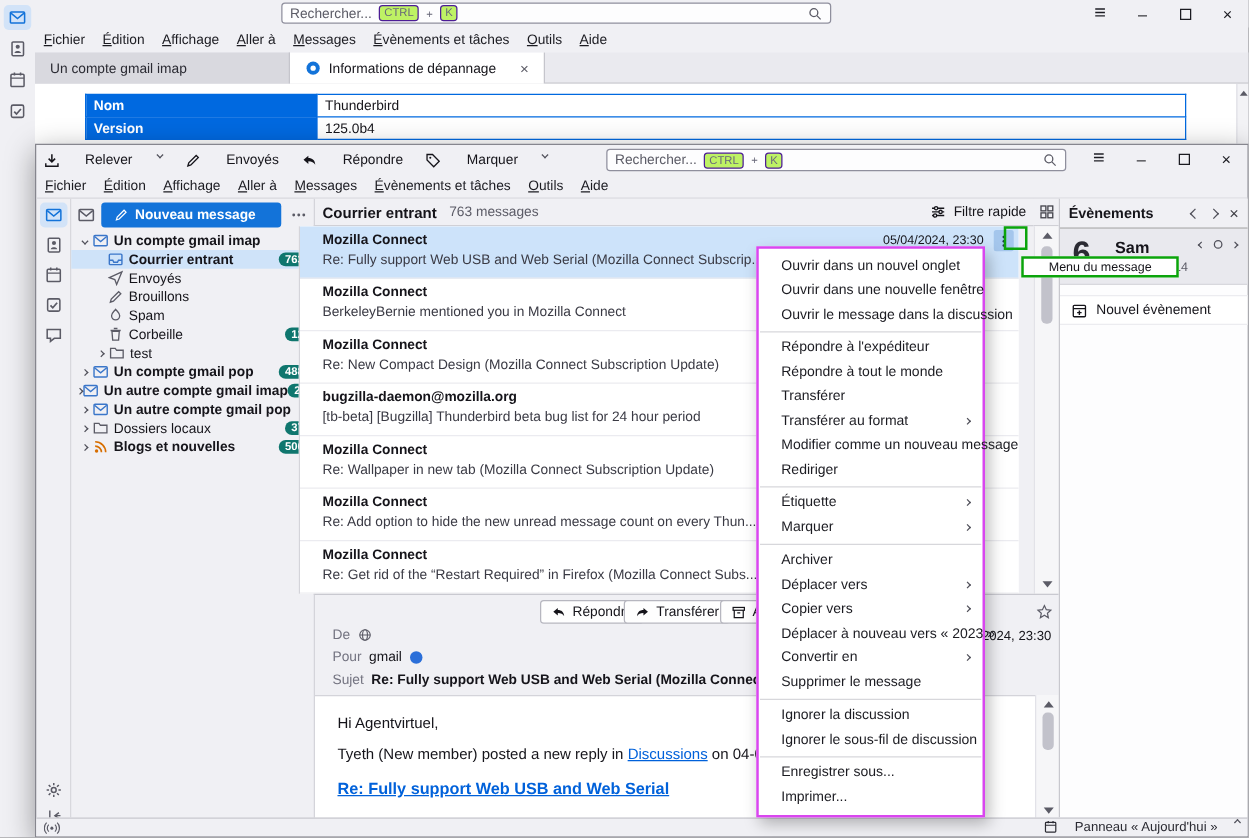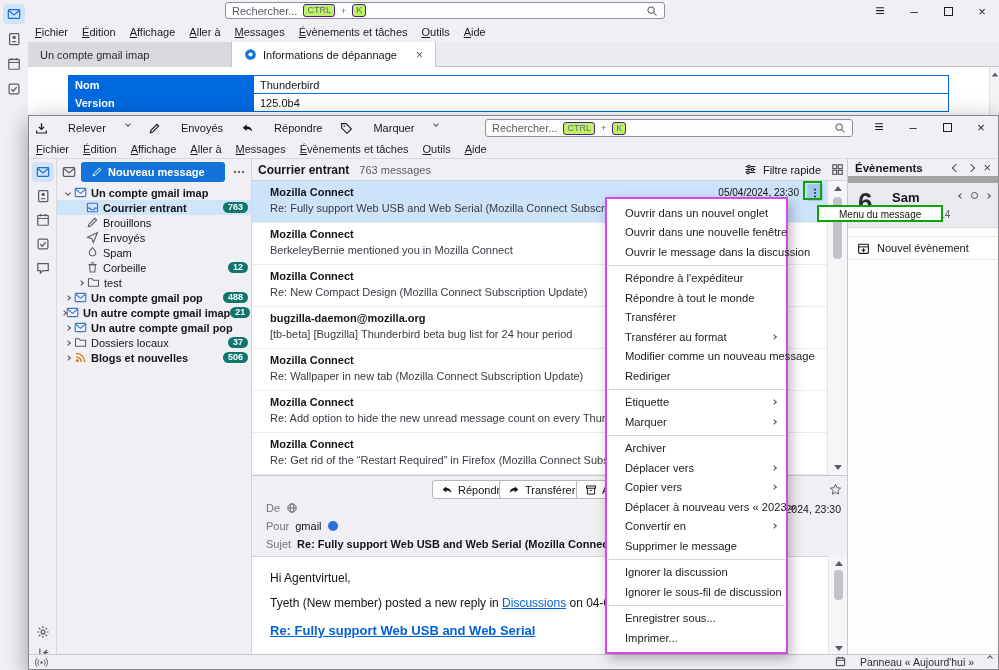--- a/index.html
+++ b/index.html
@@ -69,21 +69,21 @@
   .folder.sel{background:#cfe3f9;}
   .badge{margin-left:auto;background:#0f766e;color:#fff;border-radius:8px;font-size:9px;line-height:11px;padding:0 5px;font-weight:700;}
   .c-acc{color:#3a76c9;} .c-gray{color:#5b5b66;} .c-rss{color:#d76e00;} .c-inb{color:#3a76c9;}
 
   #list-header{position:absolute;left:222px;top:43px;width:576px;height:22px;background:#f0f0f4;border-left:1px solid #d4d4da;border-bottom:1px solid #d0d0d6;display:flex;align-items:center;padding:0 6px;}
   #list-header .lh-title{font-weight:700;font-size:12px;}
   #list-header .lh-count{font-size:11px;color:#5b5b66;margin-left:10px;}
   #list-header .lh-right{margin-left:auto;display:flex;align-items:center;gap:6px;font-size:11px;color:#15141a;}
   #lh-grid{position:absolute;left:798px;top:43px;width:20px;height:22px;background:#f0f0f4;border-bottom:1px solid #d0d0d6;display:flex;align-items:center;justify-content:center;color:#44444c;}
 
-  #message-list{position:absolute;left:222px;top:65px;width:576px;height:294px;background:#fff;border-left:1px solid #d4d4da;overflow:hidden;}
+  #message-list{position:absolute;left:210px;top:65px;width:576px;height:294px;background:#fff;border-left:1px solid #d4d4da;overflow:hidden;}
   .msg{height:42px;position:relative;border-bottom:1px solid #ebebf0;padding:5px 8px 0 18px;}
   .msg .sender{font-weight:700;font-size:11px;white-space:nowrap;}
   .msg .subj{font-size:11px;color:#3a3a44;margin-top:4px;white-space:nowrap;overflow:hidden;}
   .msg.selected{background:#cde3fa;}
   .msg .mdate{position:absolute;top:6px;right:28px;font-size:10px;color:#15141a;}
   .dots-btn{position:absolute;top:3px;right:4px;width:16px;height:17px;border-radius:2px;background:#a4c6ec;display:flex;align-items:center;justify-content:center;color:#1c2b4a;}
   .scrollbar{position:absolute;background:#f6f6f8;border-left:1px solid #e2e2e8;}
   #list-scroll{left:798px;top:65px;width:20px;height:294px;}
   .scrollbar .tri-up{position:absolute;left:6px;top:5px;}
   .scrollbar .tri-dn{position:absolute;left:6px;bottom:5px;}
@@ -100,21 +100,21 @@
   #pv-date{position:absolute;right:6px;top:27px;font-size:10.5px;color:#15141a;}
   #pv-star{position:absolute;right:5px;top:6px;color:#5b5b66;}
   #msg-body{position:absolute;left:0;top:80px;width:576px;height:100px;background:#fff;border-top:1px solid #d4d4da;padding:14px 0 0 18px;font-size:12px;overflow:hidden;}
   #msg-body .line2{margin-top:11px;white-space:nowrap;}
   a.blue{color:#0061da;text-decoration:underline;}
   #body-title{margin-top:13px;font-size:13px;font-weight:700;}
   #pv-scroll{left:576px;top:80px;width:20px;height:100px;}
   #pv-scroll .thumb{top:14px;height:30px;}
 
   #events-panel{position:absolute;left:818px;top:43px;width:151px;height:495px;background:#fdfdfe;border-left:1px solid #c8c8ce;}
-  .ep-header{height:24px;display:flex;align-items:center;gap:9px;padding:0 7px;background:#f0f0f4;border-bottom:7px solid #a3a3a3;}
+  .ep-header{height:24px;display:flex;align-items:center;gap:9px;padding:0 7px;background:#f0f0f4;border-bottom:1px solid #a3a3a3;}
   .ep-title{font-weight:700;font-size:11.5px;margin-right:auto;}
   .ep-close{font-size:13px;color:#3f3f46;}
   .ep-date{position:relative;height:45px;background:#e9e9ee;border-bottom:1px solid #d8d8dd;}
   .ep-daynum{position:absolute;left:10px;top:4px;font-size:26px;font-weight:600;color:#2b2b33;}
   .ep-dayname{position:absolute;left:44px;top:7px;font-size:13px;font-weight:700;}
   .ep-yearweek{position:absolute;left:40px;top:26px;font-size:10px;color:#5b5b66;}
   .ep-nav{position:absolute;right:8px;top:9px;display:flex;align-items:center;gap:8px;}
   .dot-o{width:7px;height:7px;border:1.3px solid #50505a;border-radius:50%;display:inline-block;}
   .ep-newevent{margin-top:8px;height:24px;display:flex;align-items:center;gap:7px;padding:0 9px;background:#fff;border-top:1px solid #ececf0;border-bottom:1px solid #ececf0;font-size:11px;}
 
@@ -474,29 +474,29 @@
       </div>
       <div class="folder d1 bold sel">
         <svg class="ic fic c-inb" width="13" height="13">
             <use href="#i-inbox"></use>
           </svg>
         <span class="lbl">Courrier entrant</span>
         <span class="badge">763</span>
       </div>
       <div class="folder d1">
         <svg class="ic fic c-gray" width="13" height="13">
-            <use href="#i-draft"></use>
-          </svg>
-        <span class="lbl">Brouillons</span>
+            <use href="#i-send"></use>
+          </svg>
+        <span class="lbl">Envoyés</span>
       </div>
       <div class="folder d1">
         <svg class="ic fic c-gray" width="13" height="13">
-            <use href="#i-send"></use>
-          </svg>
-        <span class="lbl">Envoyés</span>
+            <use href="#i-draft"></use>
+          </svg>
+        <span class="lbl">Brouillons</span>
       </div>
       <div class="folder d1">
         <svg class="ic fic c-gray" width="13" height="13">
             <use href="#i-flame"></use>
           </svg>
         <span class="lbl">Spam</span>
       </div>
       <div class="folder d1">
         <svg class="ic fic c-gray" width="13" height="13">
             <use href="#i-trash"></use>

